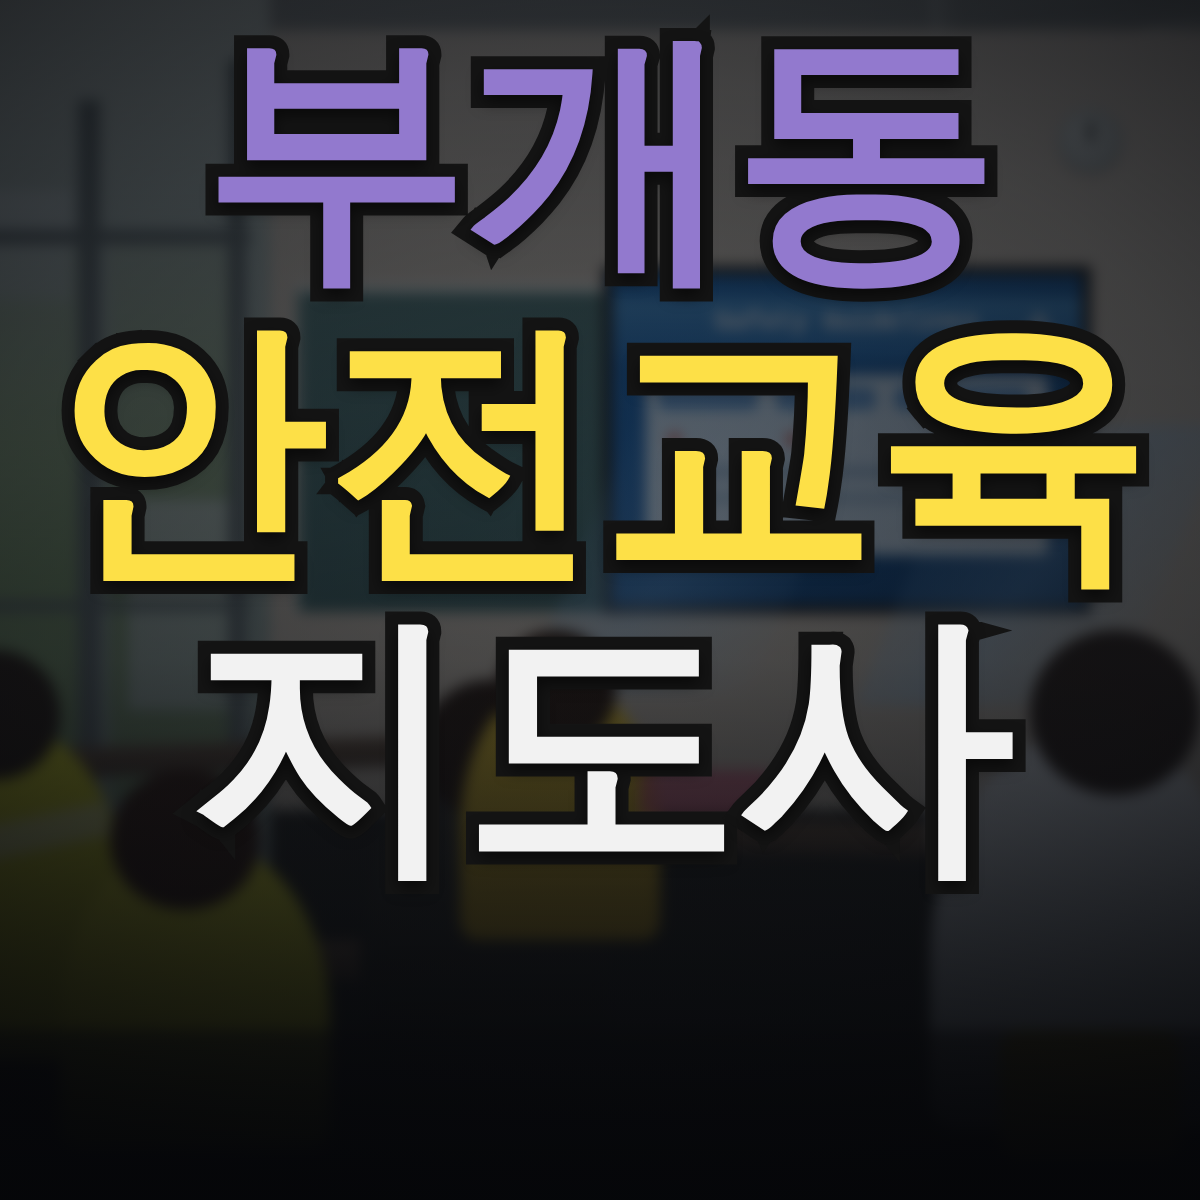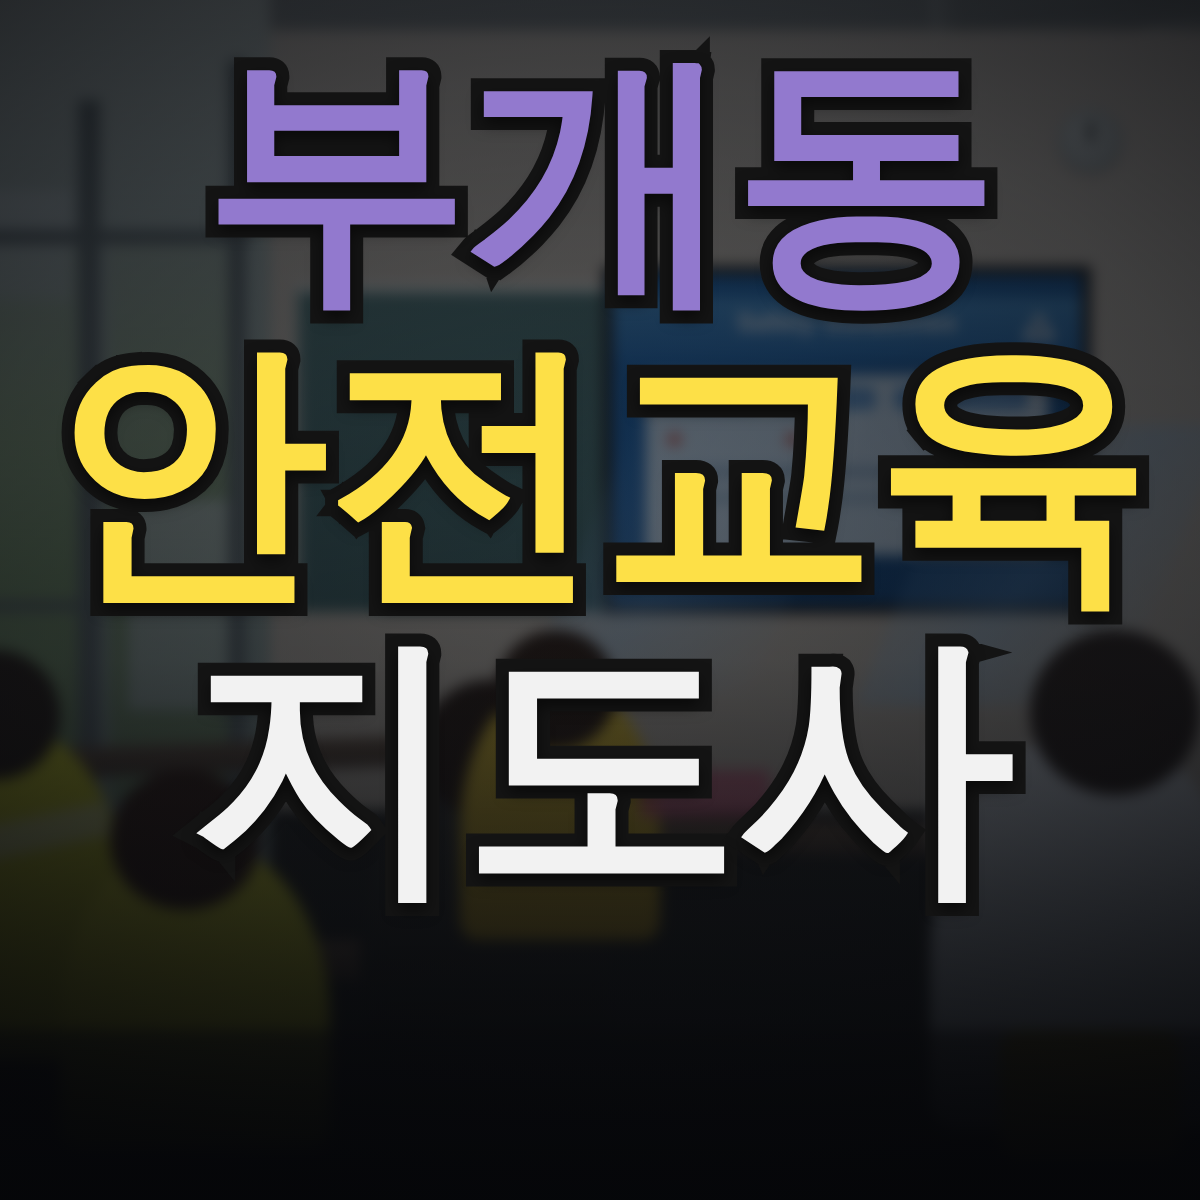--- a/index.html
+++ b/index.html
@@ -5,21 +5,21 @@
   html, body {
     margin: 0;
     padding: 0;
     background: #000;
   }
   #card {
     position: relative;
     width: 1200px;
     height: 1200px;
     overflow: hidden;
-    font-family: Liberation Sans, sans-serif;
+    font-family: Liberation Mono, monospace;
     background: #2a2a28;
   }
 
   
   .photo {
     position: absolute;
     inset: -60px;
     filter: blur(7px) saturate(0.92);
   }
 

